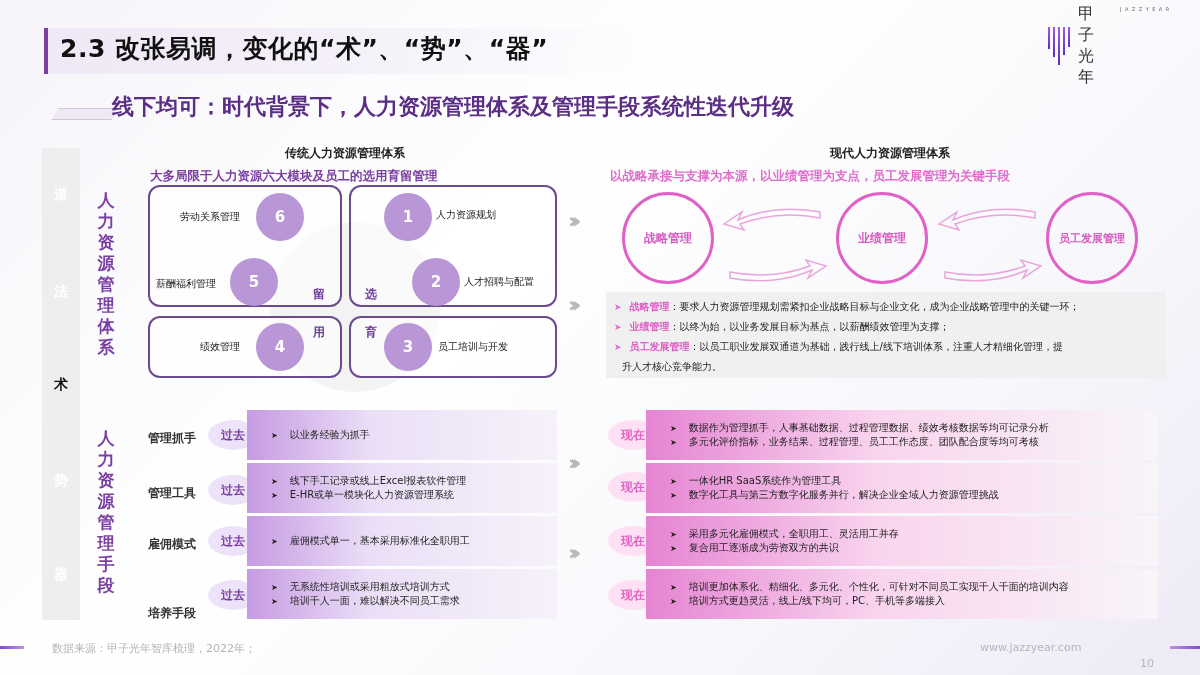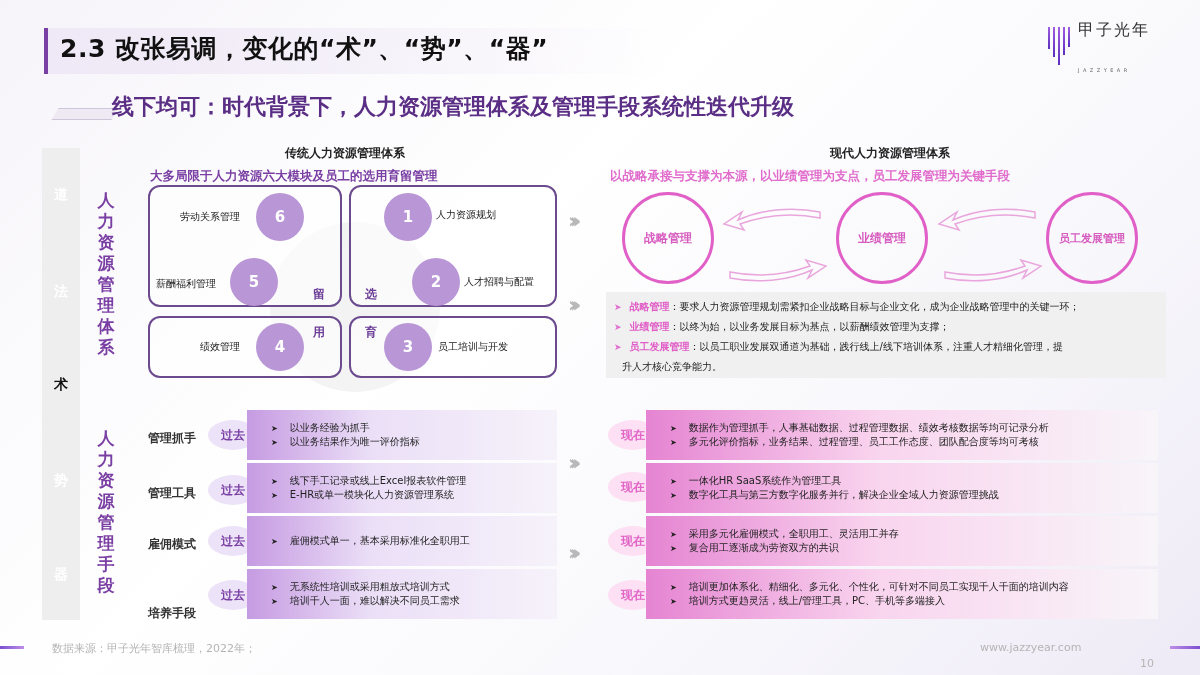--- a/index.html
+++ b/index.html
@@ -14,21 +14,21 @@
   .title-bar { left: 44px; top: 28px; height: 46px; width: 620px;
     border-left: 4px solid #7a3fa3;
     background: linear-gradient(90deg, #efe8f6 0%, rgba(255,255,255,0) 100%); }
   .title-text { left: 60px; top: 32px; font-size: 25px; font-weight: bold; color: #111; letter-spacing: 0.5px; white-space: nowrap; }
   .subtitle-deco { left: 55px; top: 108px; width: 60px; height: 12px;
     border-top: 1px solid #cfc6dc; border-bottom: 1px solid #cfc6dc; transform: skewX(-30deg); background: #eee9f3; }
   .subtitle { left: 112px; top: 92px; font-size: 22px; font-weight: bold; color: #5a2e84; white-space: nowrap; }
   .logo { left: 1048px; top: 26px; width: 120px; height: 40px; display: flex; align-items: center; gap: 8px; }
   .logo-bars { display: flex; gap: 3px; align-items: flex-start; height: 38px; }
   .logo-bars span { width: 2px; background: linear-gradient(180deg, #a15ce0, #5a2ec0); display: block; }
-  .logo-text { display: flex; flex-direction: column; gap: 24px; }
+  .logo-text { display: flex; flex-direction: row; gap: 24px; }
   .logo-cn { font-family: "DejaVu Serif", serif; font-size: 16px; color: #333; letter-spacing: 2px; }
   .logo-en { font-size: 5px; color: #666; letter-spacing: 3.5px; margin-top: 2px; }
 
   
   .rail { left: 42px; top: 148px; width: 38px; height: 472px; background: #eeeeee; }
   .rail-item { position: absolute; left: 0; width: 38px; text-align: center; font-size: 14px; color: #ffffff; font-weight: bold; }
   .rail-item.active { color: #111; }
 
   .vlabel { position: absolute; width: 24px; font-size: 17px; font-weight: bold; color: #7a3fa3; line-height: 21px; text-align: center; word-break: break-all; }
 
@@ -159,21 +159,20 @@
   <div class="desc-line"><span class="bullet-pk">➤</span><span class="desc-key">业绩管理</span><span>：以终为始，以业务发展目标为基点，以薪酬绩效管理为支撑；</span></div>
   <div class="desc-line"><span class="bullet-pk">➤</span><span class="desc-key">员工发展管理</span><span>：以员工职业发展双通道为基础，践行线上/线下培训体系，注重人才精细化管理，提</span></div>
   <div class="desc-line" style="padding-left:8px">升人才核心竞争能力。</div>
 </div>
 
 <div>
   <div class="row-label" style="left:148px;top:430px">管理抓手</div>
   <div class="pill past" style="left:208px;top:420px">过去</div>
   <div class="band past" style="left:247px;top:410px;width:310px">
     <div class="bline"><span class="tri">➤</span><span>以业务经验为抓手</span></div>
-    <div class="bline"><span class="tri">➤</span><span>以业务结果作为唯一评价指标</span></div>
   </div>
   <div class="pill now" style="left:608px;top:420px">现在</div>
   <div class="band now" style="left:646px;top:410px;width:512px">
     <div class="bline"><span class="tri">➤</span><span>数据作为管理抓手，人事基础数据、过程管理数据、绩效考核数据等均可记录分析</span></div>
     <div class="bline"><span class="tri">➤</span><span>多元化评价指标，业务结果、过程管理、员工工作态度、团队配合度等均可考核</span></div>
   </div>
 </div>
 
 <div>
   <div class="row-label" style="left:148px;top:485px">管理工具</div>
@@ -205,21 +204,21 @@
 <div>
   <div class="row-label" style="left:148px;top:605px">培养手段</div>
   <div class="pill past" style="left:208px;top:580px">过去</div>
   <div class="band past" style="left:247px;top:569px;width:310px">
     <div class="bline"><span class="tri">➤</span><span>无系统性培训或采用粗放式培训方式</span></div>
     <div class="bline"><span class="tri">➤</span><span>培训千人一面，难以解决不同员工需求</span></div>
   </div>
   <div class="pill now" style="left:608px;top:580px">现在</div>
   <div class="band now" style="left:646px;top:569px;width:512px">
     <div class="bline"><span class="tri">➤</span><span>培训更加体系化、精细化、多元化、个性化，可针对不同员工实现千人千面的培训内容</span></div>
-    <div class="bline"><span class="tri">➤</span><span>培训方式更趋灵活，线上/管理工具，PC、手机等多端接入</span></div>
+    <div class="bline"><span class="tri">➤</span><span>培训方式更趋灵活，线上/线下均可，PC、手机等多端接入</span></div>
   </div>
 </div>
 
 <div class="abs footer-bar-l"></div>
 <div class="abs footer-l">数据来源：甲子光年智库梳理，2022年；</div>
 <div class="abs footer-r">www.jazzyear.com</div>
 <div class="abs footer-n">10</div>
 <div class="abs footer-bar-r"></div>
 
 </body></html>

